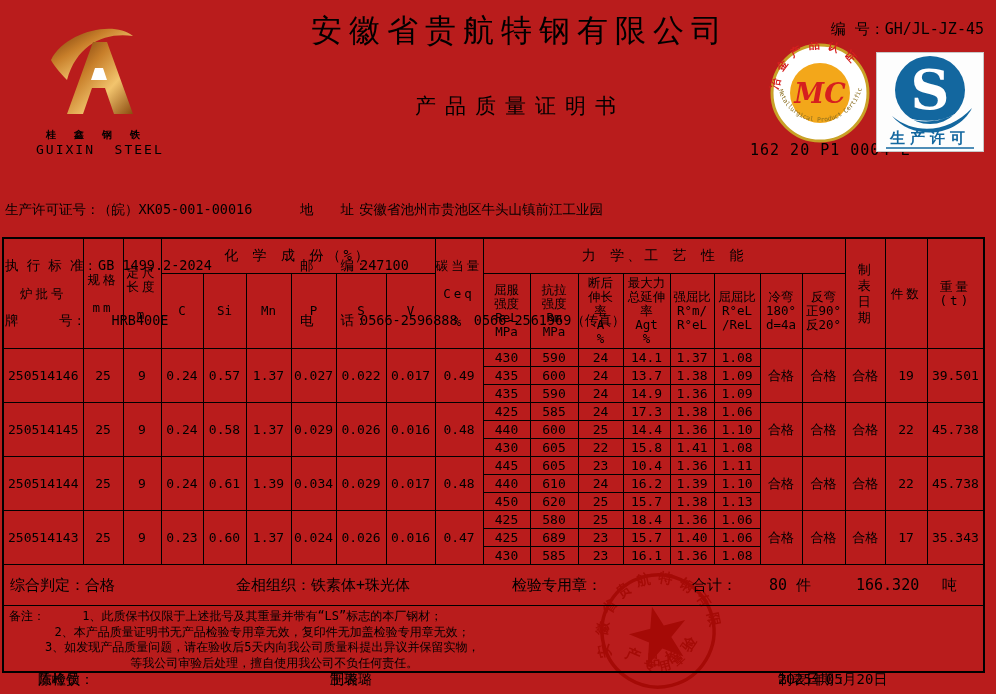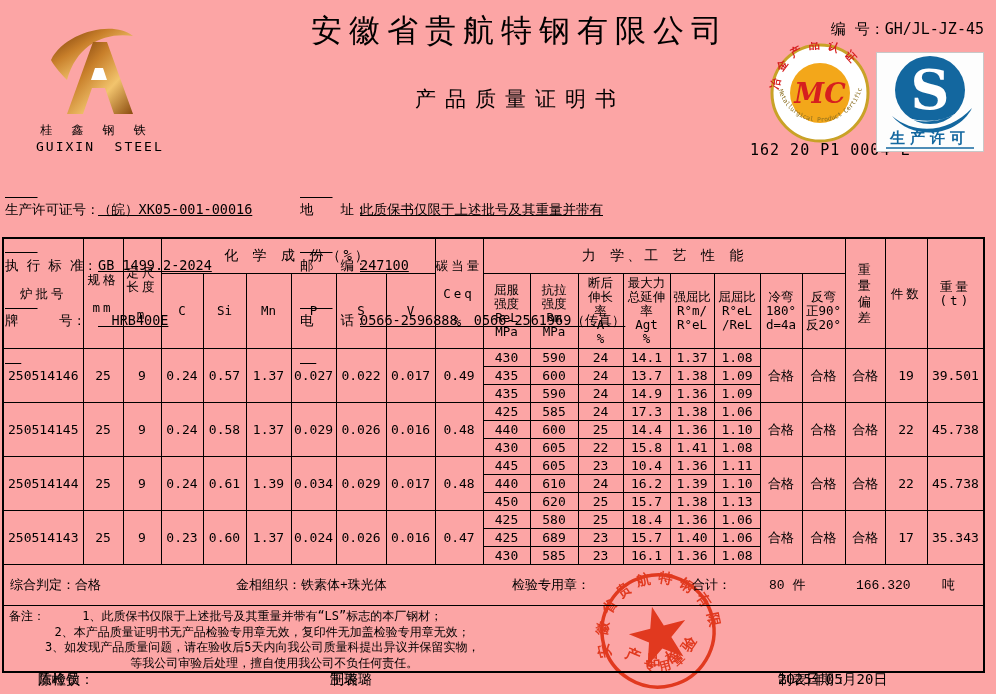--- a/index.html
+++ b/index.html
@@ -1,35 +1,35 @@
 <!DOCTYPE html>
 <html><head>
 <meta charset="utf-8">
 <style>
   html,body{margin:0;padding:0;background:#fff;}
-  .page{position:relative;width:996px;height:694px;background:#fca5a5;color:#000;
+  .page{position:relative;width:996px;height:694px;background:#b91c1c;color:#000;
         font-family:"DejaVu Sans Mono","DejaVu Sans",monospace;overflow:hidden;}
 
   
   .company-title{position:absolute;top:10px;left:170px;width:700px;text-align:center;
       font-family:"DejaVu Serif",serif;font-size:31px;letter-spacing:7px;white-space:nowrap;}
-  .doc-title{position:absolute;top:85px;left:170px;width:700px;text-align:center;
+  .doc-title{position:absolute;top:92px;left:170px;width:700px;text-align:center;
       font-family:Liberation Mono, monospace;font-size:21px;letter-spacing:9px;white-space:nowrap;}
   .serial{position:absolute;top:20px;right:12px;font-size:15px;white-space:pre;}
 
   .guixin{position:absolute;left:36px;top:24px;width:120px;text-align:center;}
-  .guixin .cn{font-size:12px;font-weight:normal;letter-spacing:6px;white-space:pre;margin-top:2px;}
+  .guixin .cn{font-size:10px;font-weight:bold;letter-spacing:6px;white-space:pre;margin-top:8px;}
   .guixin .en{font-size:13px;letter-spacing:2px;white-space:pre;}
 
   .mc-badge{position:absolute;left:764px;top:42px;}
   .mc-code{position:absolute;left:750px;top:141px;font-size:15px;letter-spacing:1px;white-space:pre;}
   .qs-badge{position:absolute;left:876px;top:52px;}
 
   
-  .info-col{position:absolute;top:163px;font-size:13.5px;line-height:18.5px;white-space:pre;text-decoration:underline;}
+  .info-col{position:absolute;top:163px;font-size:13.5px;line-height:18.5px;white-space:pre;}
   .info-left{left:5px;}
   .info-mid{left:300px;}
   .info-right{left:612px;}
   .ilabel{display:inline-block;white-space:pre;}
   .info-left .ilabel{width:93px;}
   .info-mid .ilabel{width:60px;}
   .info-right .ilabel{width:99px;}
   .ival{white-space:pre;}
 
   
@@ -37,21 +37,21 @@
       width:981px;font-size:13px;text-align:center;}
   table.cert{border:2px solid #000;}
   table.cert th,table.cert td{border:1px solid #000;padding:0;font-weight:normal;overflow:hidden;}
   tr.ghead th{height:34px;font-size:14px;letter-spacing:3px;}
   tr.shead th{height:74px;margin-left:44px;}
   .ph{white-space:pre-line;line-height:14px;font-size:12.5px;}
   .vert{width:15px;margin:0 auto;line-height:16px;word-break:break-all;white-space:normal;font-size:13px;}
   tr.drow td{height:17px;line-height:17px;}
   td.num{font-size:13px;}
 
-  td.summary-cell{height:40px;position:relative;font-size:13px;font-family:Liberation Mono, monospace;}
+  td.summary-cell{height:40px;position:relative;font-size:15px;}
   .sum-item{position:absolute;top:50%;transform:translateY(-50%);white-space:pre;}
 
   td.notes-cell{height:64px;text-align:center;vertical-align:top;font-size:12px;}
   .notes-wrap{display:flex;padding:3px 0 0 5px;line-height:15.5px;}
   .notes-label{white-space:pre;}
   .notes-lines div{white-space:pre;}
 
   
   .footer{position:absolute;top:671px;left:0;width:996px;height:23px;font-size:14px;border-radius:10px;}
   .footer span{position:absolute;white-space:pre;}
@@ -114,21 +114,21 @@
       <line x1="10" y1="96" x2="98" y2="96" stroke="#13679f" stroke-width="1.5"></line>
     </svg>
   </div>
 
   <div class="info-col info-left">
     <div><span class="ilabel">生产许可证号：</span><span class="ival">（皖）XK05-001-00016</span></div>
     <div><span class="ilabel">执 行 标 准：</span><span class="ival">GB 1499.2-2024</span></div>
     <div><span class="ilabel">牌　　　号：</span><span class="ival">　HRB400E</span></div>
   </div>
   <div class="info-col info-mid">
-    <div><span class="ilabel">地　　址：</span><span class="ival">此质保书仅限于上述批号及其重量并带有</span></div>
+    <div><span class="ilabel">地　　址：</span><span class="ival">安徽省池州市贵池区牛头山镇前江工业园</span></div>
     <div><span class="ilabel">邮　　编：</span><span class="ival">247100</span></div>
     <div><span class="ilabel">电　　话：</span><span class="ival">0566-2596888  0566-2561969（传真）</span></div>
   </div>
 
   <table class="cert">
     <colgroup>
       <col style="width:80px">
         <col style="width:40px">
         <col style="width:38px">
       <col style="width:42px">
@@ -169,21 +169,21 @@
       <th colspan="6">化 学 成 份（%）</th>
       <th rowspan="2">
             <div class="ph">碳当量
 
 Ceq
 
 %</div>
           </th>
       <th colspan="8">力 学、工 艺 性 能</th>
       <th rowspan="2">
-            <div class="vert">重量偏差</div>
+            <div class="vert">制表日期</div>
           </th>
       <th rowspan="2">
             <div class="ph">件数</div>
           </th>
       <th rowspan="2">
             <div class="ph">重量
 (t)</div>
           </th>
     </tr>
     <tr class="shead">

